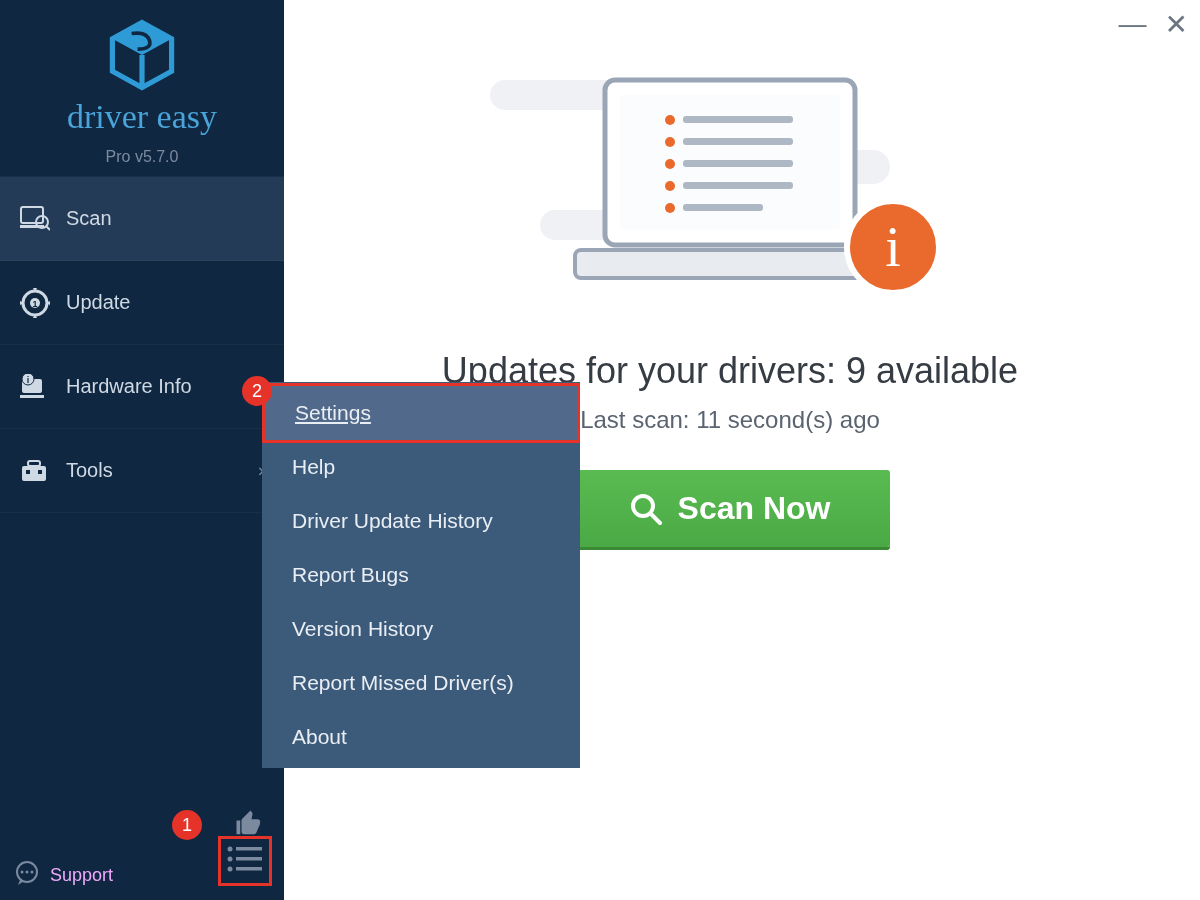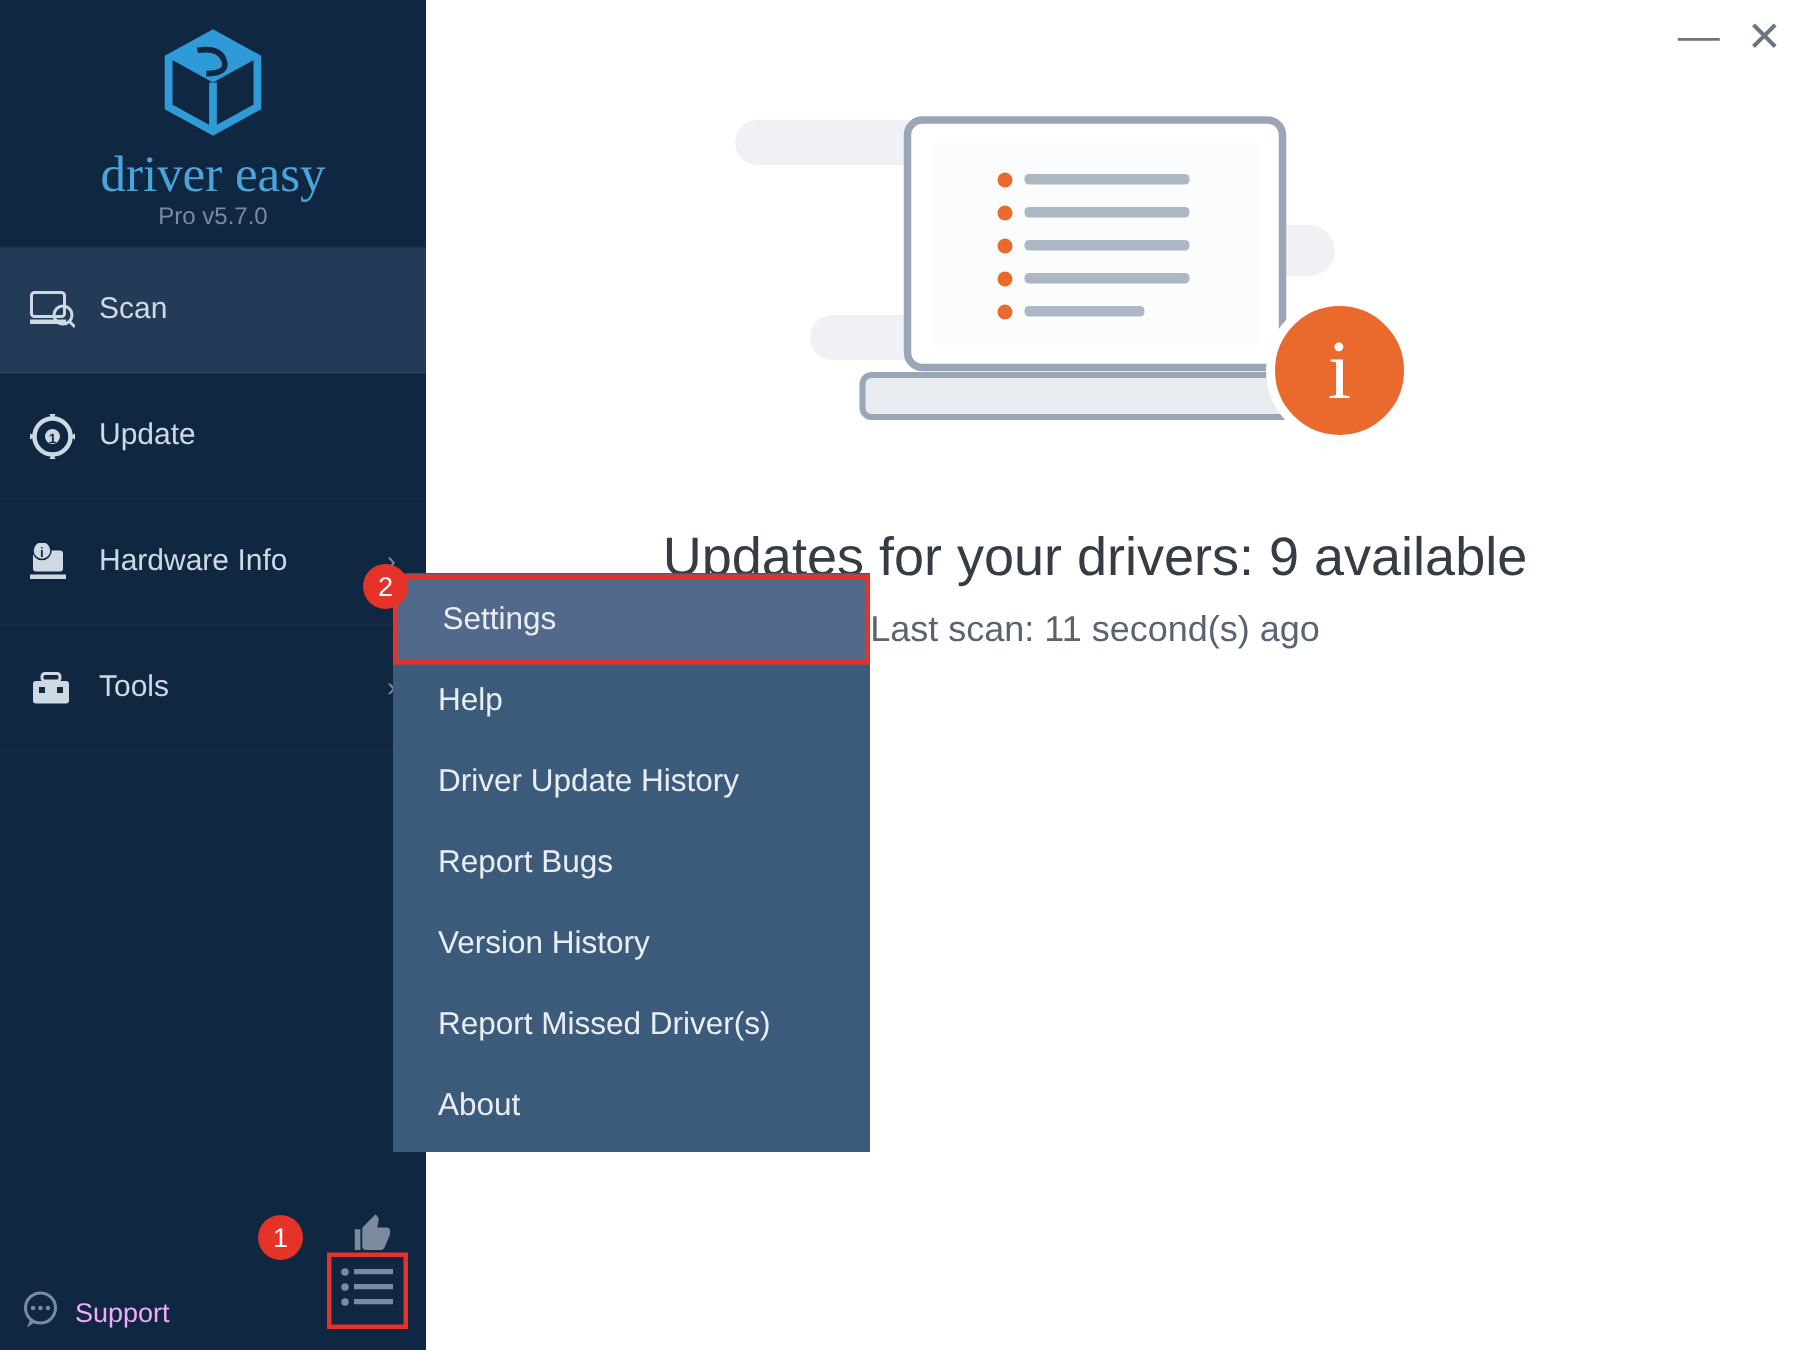--- a/index.html
+++ b/index.html
@@ -39,21 +39,21 @@
   }
   .logo-icon { display:block; margin: 0 auto 6px auto; }
   .logo-text {
     font-family: "Brush Script MT", cursive;
     font-size: 34px;
     color: #4aa3d9;
   }
   .logo-sub {
     color: #7c8aa0;
     font-size: 16px;
-    margin-top: 0;
+    margin-top: 12px;
     text-align: center;
   }
 
   .nav-item {
     display: flex;
     align-items: center;
     gap: 16px;
     padding: 0 20px;
     height: 84px;
     border-bottom: 1px solid rgba(255,255,255,0.04);
@@ -183,20 +183,21 @@
   .popup-item {
     padding: 15px 30px;
     font-size: 21px;
     cursor: pointer;
   }
   .popup-item.highlight {
     background: #51698a;
     border: 3px solid #e6332a;
     margin: -3px 0px;
     position: relative;
+    text-decoration: underline;
   }
 </style>
 </head>
 <body>
 
 <div class="window-controls">
   <span>—</span>
   <span>✕</span>
 </div>
 
@@ -317,20 +318,27 @@
         <rect x="118" y="129" width="80" height="7" rx="3" fill="#aeb7c4"></rect>
     </svg>
     <div class="info-badge">i</div>
   </div>
 
   <div class="headline">
     <span>Updates for your drivers: </span><span>9 available</span>
   </div>
   <div class="subline">Last scan: 11 second(s) ago</div>
 
+  <button class="scan-btn">
+    <svg width="32" height="32" viewBox="0 0 32 32">
+        <circle cx="13" cy="13" r="10" fill="none" stroke="#fff" stroke-width="4"></circle>
+        <line x1="21" y1="21" x2="30" y2="30" stroke="#fff" stroke-width="4" stroke-linecap="round"></line>
+      </svg>
+    <span>Scan Now</span>
+  </button>
 </div>
 
 <div class="popup">
   <div class="popup-item highlight">Settings</div>
   <div class="popup-item">Help</div>
   <div class="popup-item">Driver Update History</div>
   <div class="popup-item">Report Bugs</div>
   <div class="popup-item">Version History</div>
   <div class="popup-item">Report Missed Driver(s)</div>
   <div class="popup-item">About</div>

